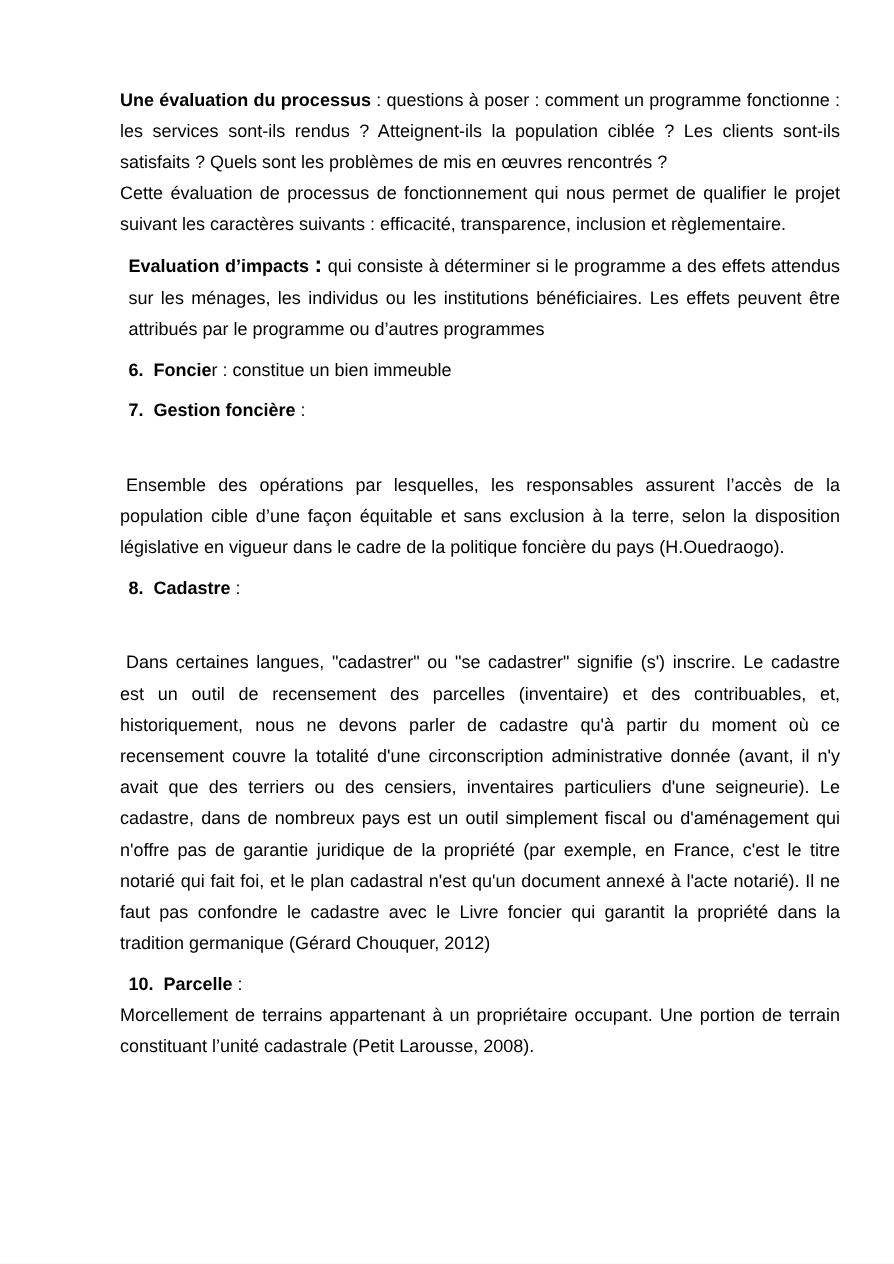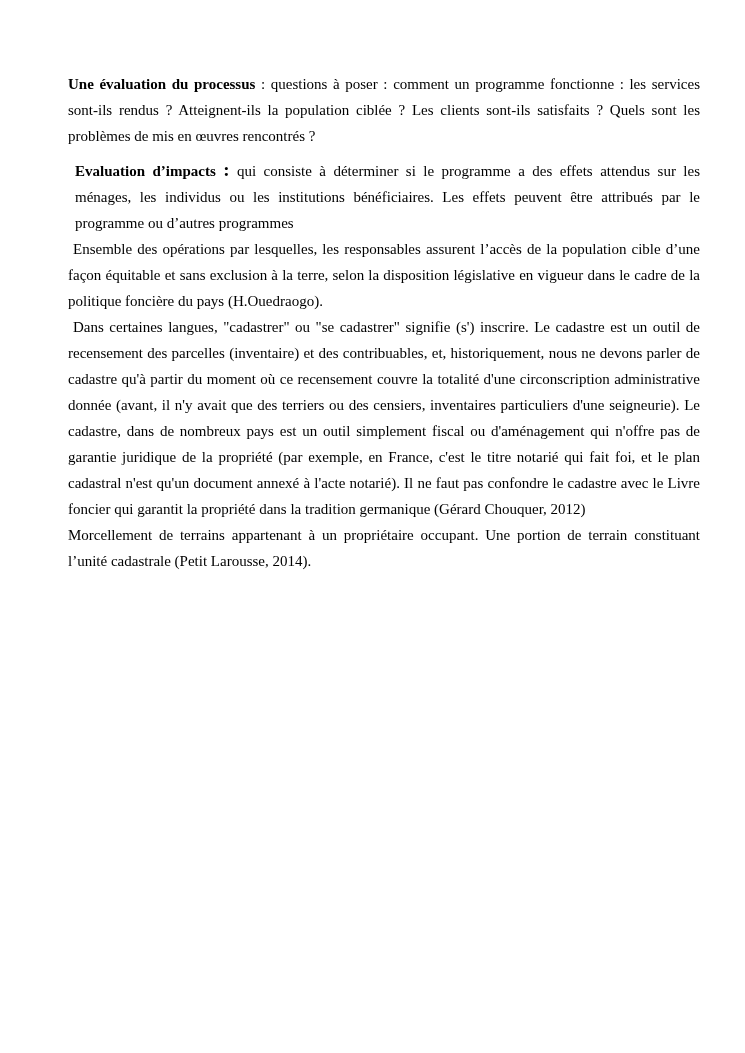--- a/index.html
+++ b/index.html
@@ -7,39 +7,44 @@
   .page {
     position: relative;
     width: 745px;
     height: 1053px;
     background: #ffffff;
     overflow: hidden;
     outline: 1px solid #e6e6e6;
     margin: 0 auto;
   }
   .content {
-    padding: 71px 45px 0 68px;
-    font-family: Liberation Serif, serif;
+    padding: 71px 45px 0 100px;
+    font-family: Liberation Sans, sans-serif;
     font-size: 15px;
     line-height: 26px;
     color: #000000;
     text-align: justify;
   }
   .para { margin: 0; }
   .gap { margin-top: 8px; }
   .indent { padding-left: 7px; }
-  .fl-indent { text-indent: 5px; }
+  .fl-indent { text-indent: 5px; margin-top: 36px; }
   .bold { font-weight: bold; }
   .reg { font-weight: normal; }
   .large { font-size: 19px; line-height: 26px; }
 </style>
 </head>
 <body>
 
 <div class="page">
   <div class="content">
       <p class="para"><span class="bold">Une évaluation du processus</span><span class="reg"> : questions à poser : comment un programme  fonctionne : les services sont-ils rendus ? Atteignent-ils la population ciblée ? Les clients sont-ils satisfaits ? Quels sont les problèmes de mis en œuvres rencontrés ?</span></p>
+      <p class="para"><span class="reg">Cette évaluation de processus de fonctionnement qui nous permet de qualifier le projet suivant les caractères  suivants : efficacité, transparence, inclusion et règlementaire.</span></p>
       <p class="para gap indent"><span class="bold">Evaluation d’impacts </span><span class="bold large">:</span><span class="reg"> qui consiste à déterminer si le programme a des effets attendus sur les ménages, les individus ou les institutions bénéficiaires. Les effets peuvent être attribués par le programme ou d’autres programmes</span></p>
+      <p class="para gap indent"><span class="bold">6.&nbsp; Foncie</span><span class="reg">r : constitue un bien immeuble</span></p>
+      <p class="para gap indent"><span class="bold">7.&nbsp; Gestion foncière</span><span class="reg"> :</span></p>
       <p class="para fl-indent"><span class="reg">Ensemble des opérations par lesquelles, les responsables assurent l’accès de la population cible d’une façon  équitable et sans exclusion à la terre, selon la disposition législative en vigueur dans le cadre de la politique foncière du pays (H.Ouedraogo).</span></p>
+      <p class="para gap indent"><span class="bold">8.&nbsp;&nbsp;Cadastre</span><span class="reg"> :</span></p>
       <p class="para fl-indent"><span class="reg">Dans  certaines langues, "cadastrer" ou "se cadastrer" signifie (s') inscrire. Le cadastre est un outil de recensement des parcelles (inventaire)  et des contribuables, et, historiquement, nous ne devons parler de cadastre qu'à partir du moment où ce recensement couvre la totalité d'une circonscription administrative donnée (avant, il n'y avait que des terriers ou des censiers, inventaires particuliers d'une seigneurie). Le cadastre, dans de nombreux pays est un outil simplement fiscal ou d'aménagement qui n'offre pas de garantie juridique de la propriété (par exemple, en France, c'est le titre notarié qui fait foi, et le plan cadastral n'est qu'un document annexé à l'acte notarié). Il ne faut pas confondre le cadastre avec le Livre foncier qui garantit la propriété dans la tradition germanique (Gérard Chouquer, 2012)</span></p>
-      <p class="para"><span class="reg">Morcellement  de  terrains  appartenant  à  un  propriétaire  occupant.  Une  portion  de  terrain constituant l’unité cadastrale (Petit Larousse, 2014).</span></p>
+      <p class="para gap indent"><span class="bold">10.&nbsp; Parcelle</span><span class="reg"> :</span></p>
+      <p class="para"><span class="reg">Morcellement  de  terrains  appartenant  à  un  propriétaire  occupant.  Une  portion  de  terrain constituant l’unité cadastrale (Petit Larousse, 2008).</span></p>
     </div>
 </div>
 
 </body></html>

